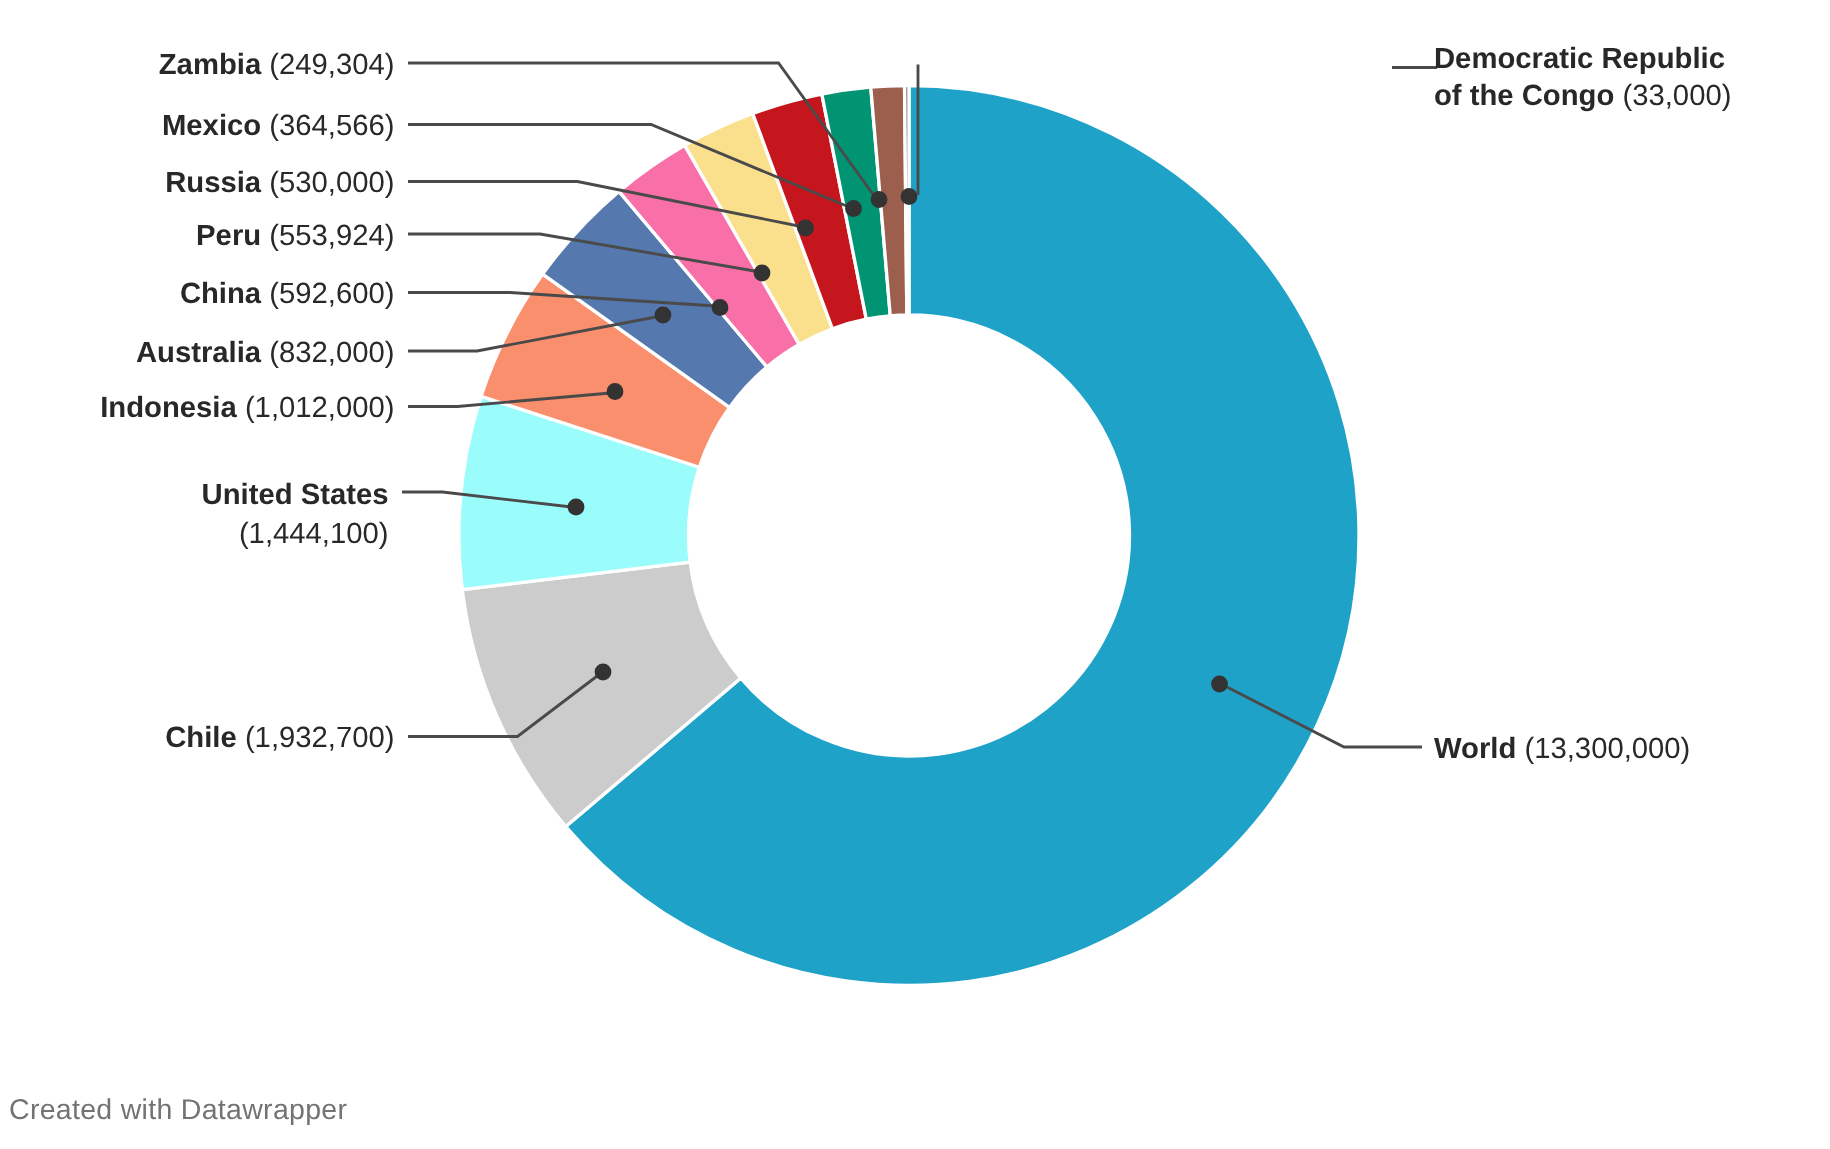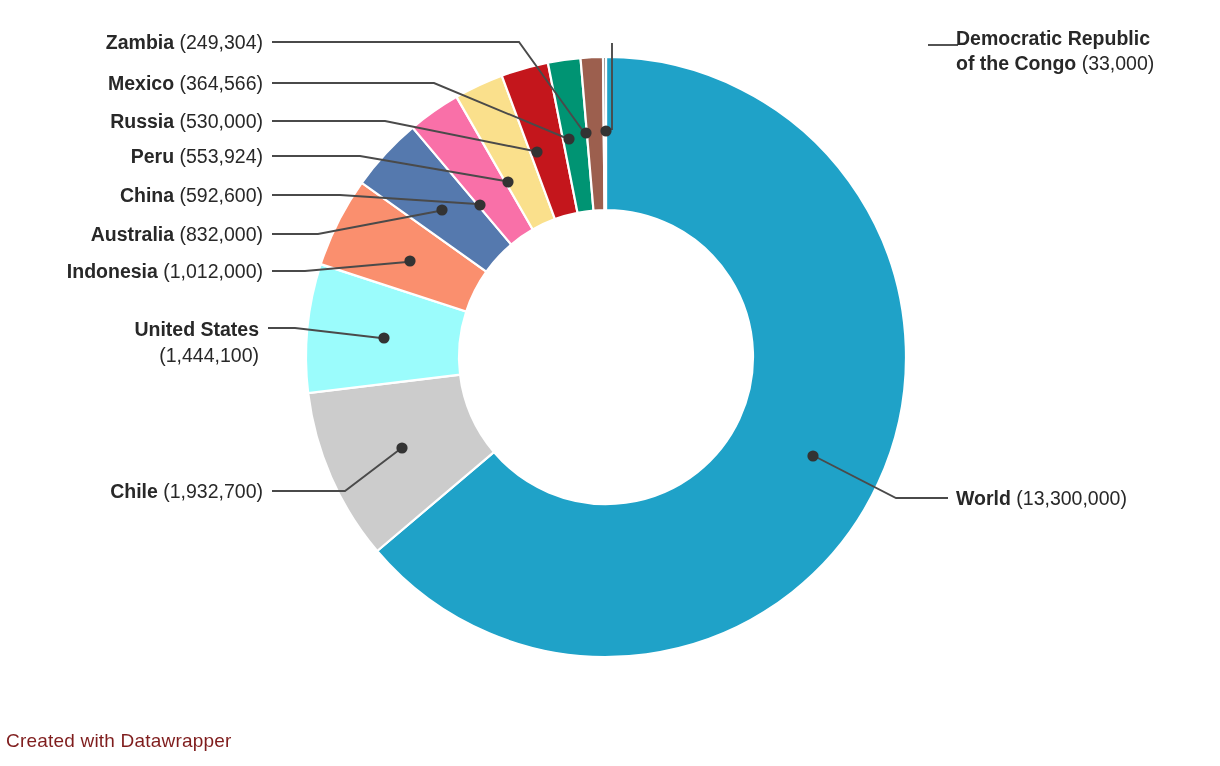--- a/index.html
+++ b/index.html
@@ -16,21 +16,21 @@
     font-size:19.5px;
     fill:#282828;
     font-family:"Liberation Sans","DejaVu Sans",sans-serif;
   }
   .leader{stroke:#4a4a4a;stroke-width:1.9;fill:none;}
   .dot{fill:#333333;}
   .footer{
     position:absolute;
     left:6px;top:730px;
     font-size:19px;
-    color:#7f1d1d;
+    color:#737373;
     font-family:"Liberation Sans","DejaVu Sans",sans-serif;
     letter-spacing:0.2px;
   }
 </style>
 </head>
 <body>
 
 <div id="chart-root">
   <svg id="donut-svg" width="1220" height="766" viewBox="0 0 1220 766">
     <g id="slices-group">

